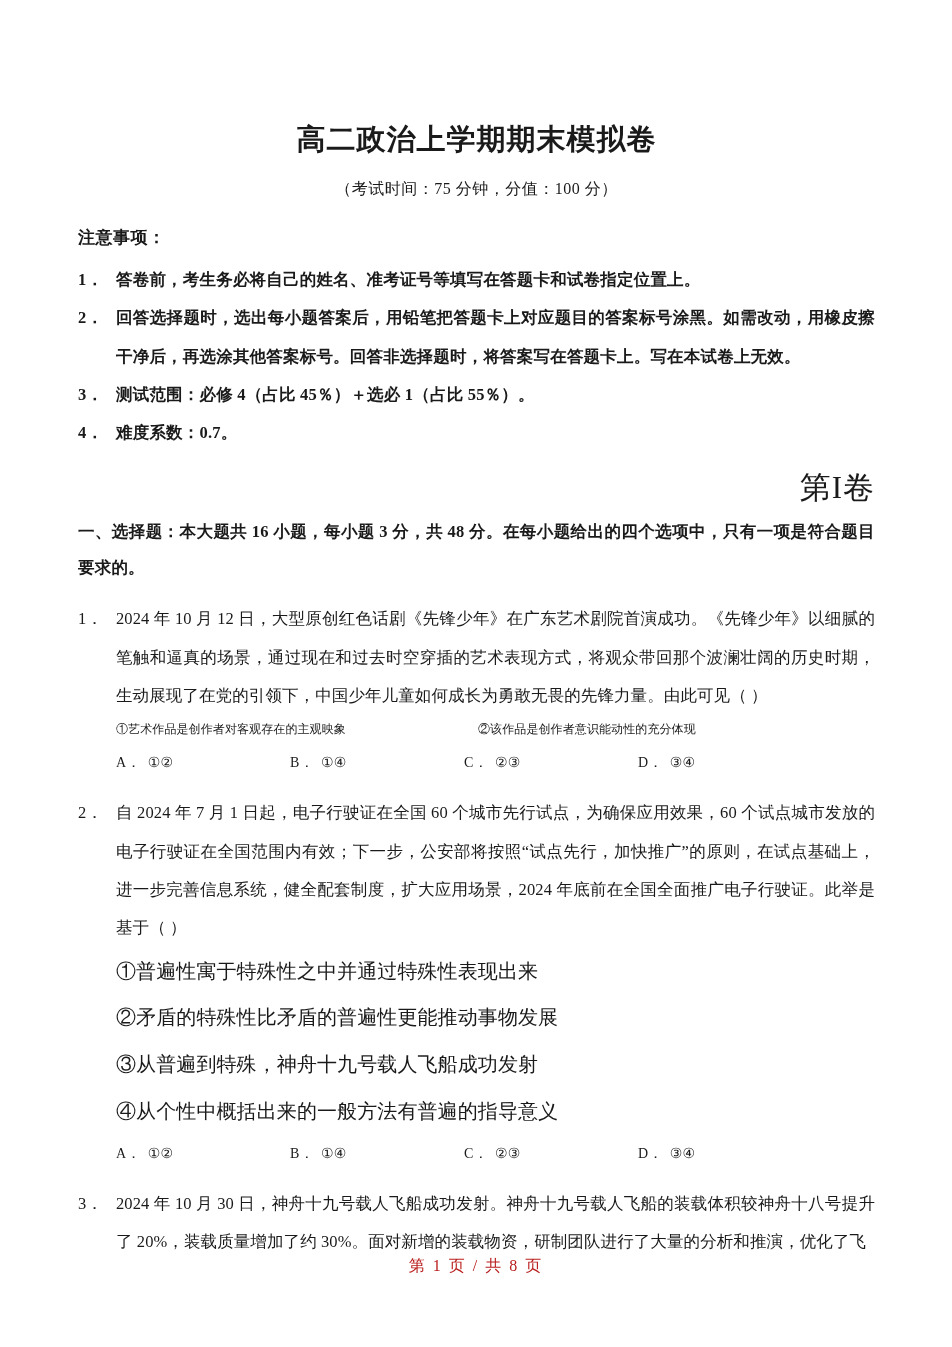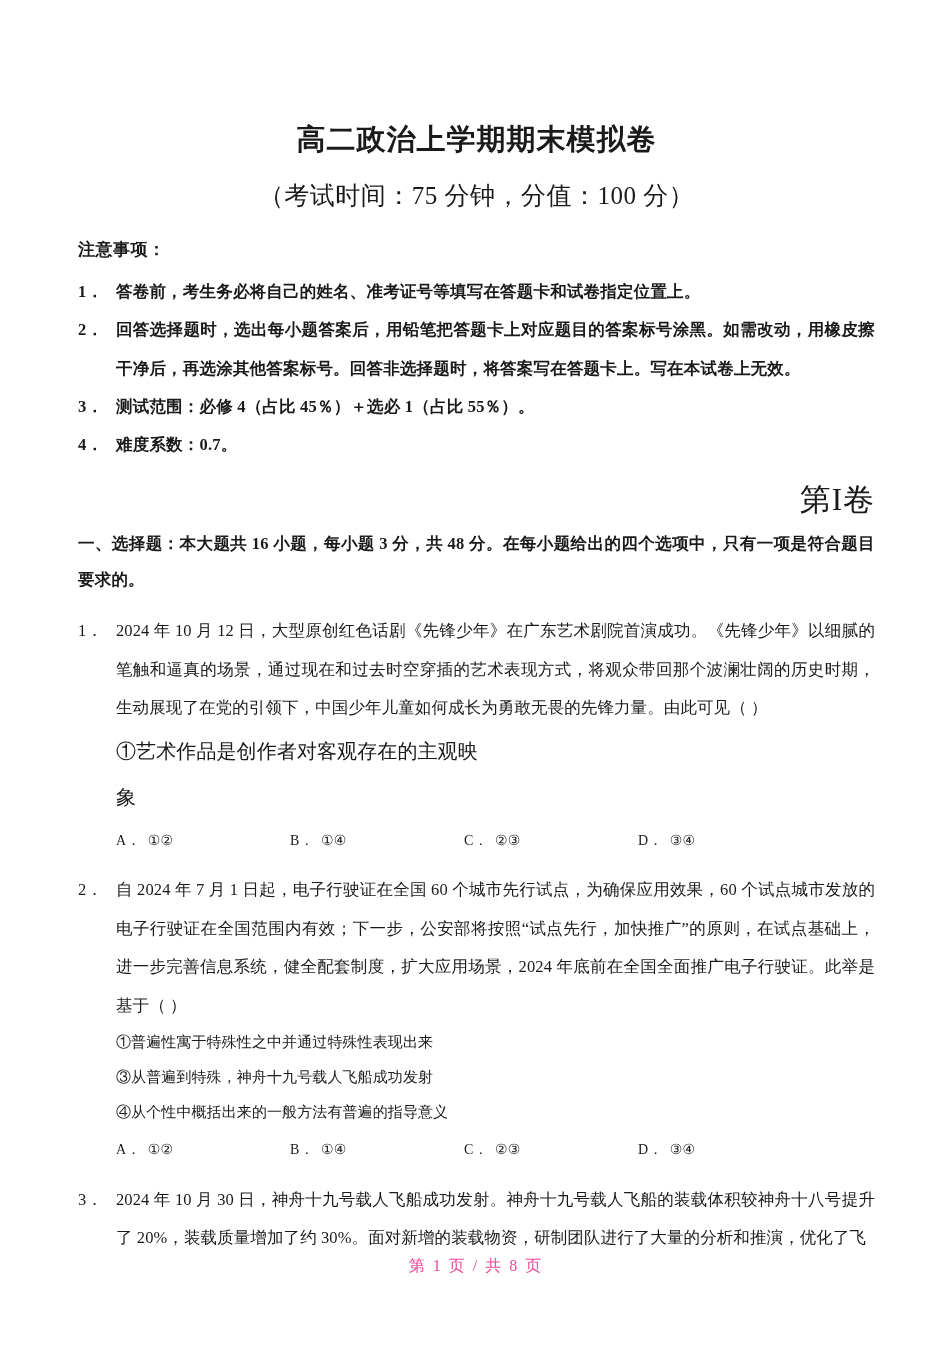--- a/index.html
+++ b/index.html
@@ -29,21 +29,21 @@
   .doc-title {
     text-align: center;
     font-size: 29px;
     font-weight: bold;
     letter-spacing: 1px;
     margin-top: 112px;
     line-height: 1.3;
   }
   .doc-subtitle {
     text-align: center;
-    font-size: 25px;
+    font-size: 16px;
     margin-top: 20px;
     letter-spacing: 0.5px;
   }
 
   
   .notice-heading {
     font-size: 17px;
     font-weight: bold;
     margin-top: 26px;
     letter-spacing: 0.5px;
@@ -110,32 +110,32 @@
     left: 0;
     top: 0;
     width: 34px;
     text-align: left;
   }
   .q-statements {
     padding-left: 38px;
   }
   .stmt-row {
     display: flex;
-    font-size: 20px;
+    font-size: 12px;
     line-height: 2.33;
     letter-spacing: 0.1px;
   }
   .stmt-row .col {
     flex: 0 0 auto;
   }
   .stmt-row .col.first {
     width: 362px;
   }
   .stmt-single {
-    font-size: 15px;
+    font-size: 20px;
     line-height: 2.33;
     letter-spacing: 0.1px;
   }
   .q-choices {
     display: flex;
     padding-left: 38px;
     font-size: 14px;
     line-height: 2.33;
     margin-top: 4px;
   }
@@ -150,21 +150,21 @@
 
   
   .footer {
     position: absolute;
     left: 0;
     right: 0;
     top: 1247px;
     text-align: center;
     font-size: 16px;
     letter-spacing: 2px;
-    color: #ec4899;
+    color: #b91c1c;
   }
 </style>
 </head>
 <body>
 
 <div class="page">
   <div class="content">
 
     <div class="doc-title">高二政治上学期期末模拟卷</div>
     <div class="doc-subtitle">（考试时间：75 分钟，分值：100 分）</div>
@@ -195,20 +195,21 @@
     <div class="section-instruction">一、选择题：本大题共 16 小题，每小题 3 分，共 48 分。在每小题给出的四个选项中，只有一项是符合题目要求的。</div>
 
     <div class="question">
       <div class="q-stem">
         <span class="num">1．</span>
         <span>2024 年 10 月 12 日，大型原创红色话剧《先锋少年》在广东艺术剧院首演成功。《先锋少年》以细腻的笔触和逼真的场景，通过现在和过去时空穿插的艺术表现方式，将观众带回那个波澜壮阔的历史时期，生动展现了在党的引领下，中国少年儿童如何成长为勇敢无畏的先锋力量。由此可见（          ）</span>
       </div>
       <div class="q-statements">
         <div class="stmt-row">
           <div class="col first">①艺术作品是创作者对客观存在的主观映象</div>
+          <div class="col">②该作品是创作者意识能动性的充分体现</div>
         </div>
       </div>
       <div class="q-choices">
         <div class="choice">
           <span class="lab">A．</span><span>①②</span>
         </div>
         <div class="choice">
           <span class="lab">B．</span><span>①④</span>
         </div>
         <div class="choice">
@@ -220,20 +221,21 @@
       </div>
     </div>
 
     <div class="question">
       <div class="q-stem">
         <span class="num">2．</span>
         <span>自 2024 年 7 月 1 日起，电子行驶证在全国 60 个城市先行试点，为确保应用效果，60 个试点城市发放的电子行驶证在全国范围内有效；下一步，公安部将按照“试点先行，加快推广”的原则，在试点基础上，进一步完善信息系统，健全配套制度，扩大应用场景，2024 年底前在全国全面推广电子行驶证。此举是基于（          ）</span>
       </div>
       <div class="q-statements">
         <div class="stmt-single">①普遍性寓于特殊性之中并通过特殊性表现出来</div>
+        <div class="stmt-single">②矛盾的特殊性比矛盾的普遍性更能推动事物发展</div>
         <div class="stmt-single">③从普遍到特殊，神舟十九号载人飞船成功发射</div>
         <div class="stmt-single">④从个性中概括出来的一般方法有普遍的指导意义</div>
       </div>
       <div class="q-choices">
         <div class="choice">
           <span class="lab">A．</span><span>①②</span>
         </div>
         <div class="choice">
           <span class="lab">B．</span><span>①④</span>
         </div>

